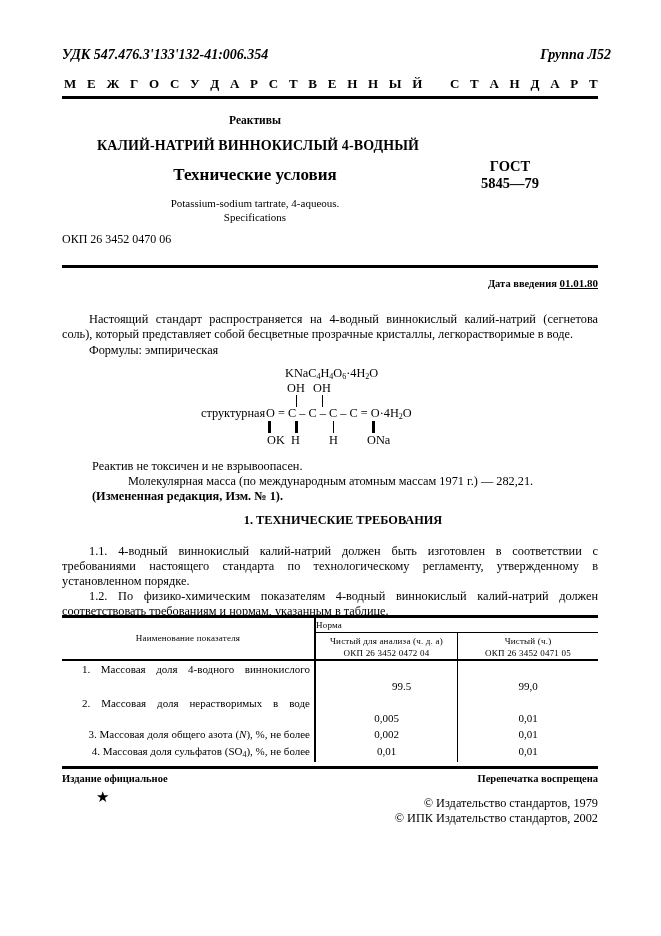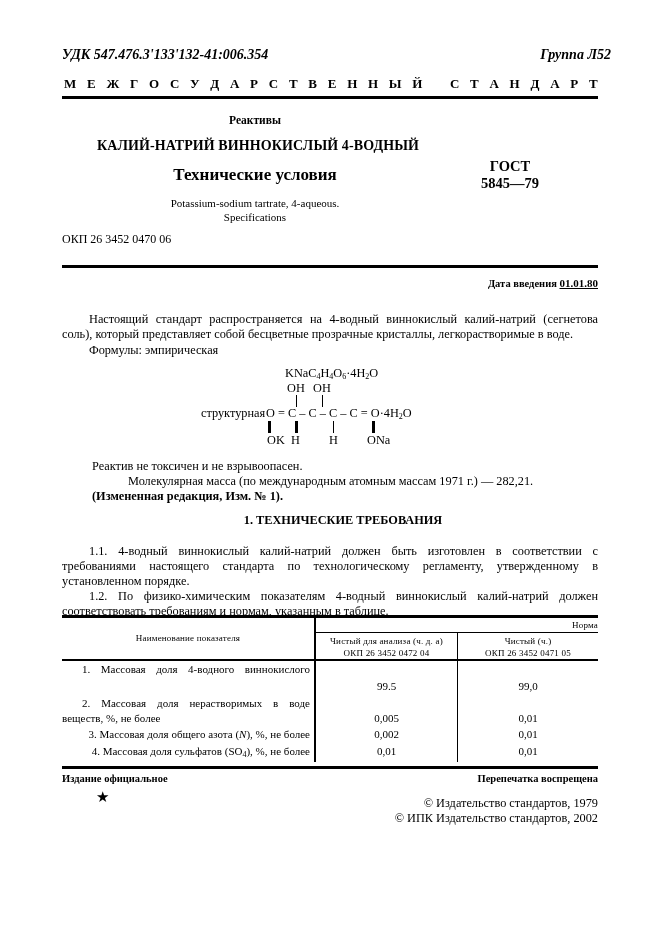--- a/index.html
+++ b/index.html
@@ -125,39 +125,38 @@
 
 <div>
   <div class="tbl-line" style="left:62px; width:536px; top:615px; height:3px;"></div>
   <div class="tbl-line" style="left:315px; width:283px; top:632px; height:1px;"></div>
   <div class="tbl-line" style="left:62px; width:536px; top:659px; height:2px;"></div>
   <div class="tbl-line" style="left:314px; width:2px; top:615px; height:147px;"></div>
   <div class="tbl-line" style="left:457px; width:1px; top:632px; height:130px;"></div>
   <div class="tbl-line" style="left:62px; width:536px; top:766px; height:3px;"></div>
 
   <div class="cell small" style="left:62px; width:252px; top:632px; text-align:center;">Наименование показателя</div>
-  <div class="cell small" style="left:316px; width:282px; top:619px; text-align:right;">Норма</div>
+  <div class="cell small" style="left:316px; width:282px; top:619px; text-align:left;">Норма</div>
   <div class="cell small" style="left:316px; width:141px; top:635px; text-align:center;">
     <div>Чистый для анализа (ч. д. а)</div>
     <div>ОКП 26 3452 0472 04</div>
   </div>
   <div class="cell small" style="left:458px; width:140px; top:635px; text-align:center;">
     <div>Чистый (ч.)</div>
     <div>ОКП 26 3452 0471 05</div>
   </div>
 
   <div class="cell" style="left:62px; width:248px; top:662px; font-size:11px; line-height:15px;">
     <div style="text-indent:20px; text-align:justify; text-align-last:justify;">1. Массовая доля 4-водного виннокислого</div>
   </div>
-  <div class="cell num" style="left:316px; width:141px; top:679px; font-size:11px;">99.5</div>
+  <div class="cell num" style="left:316px; width:141px; top:679px; font-size:11px;padding-left:15px;">99.5</div>
   <div class="cell num" style="left:458px; width:140px; top:679px; font-size:11px;">99,0</div>
 
   <div class="cell" style="left:62px; width:248px; top:696px; font-size:11px; line-height:15px;">
     <div style="text-indent:20px; text-align:justify; text-align-last:justify;">2. Массовая доля нерастворимых в воде</div>
-    <div>веществ, %, не более</div>
   </div>
   <div class="cell num" style="left:316px; width:141px; top:711px; font-size:11px;">0,005</div>
   <div class="cell num" style="left:458px; width:140px; top:711px; font-size:11px;">0,01</div>
 
   <div class="cell" style="left:62px; width:248px; top:727px; font-size:11px; text-align:right;"><span>3. Массовая доля общего азота (</span><i>N</i><span>), %, не более</span></div>
   <div class="cell num" style="left:316px; width:141px; top:727px; font-size:11px;">0,002</div>
   <div class="cell num" style="left:458px; width:140px; top:727px; font-size:11px;">0,01</div>
 
   <div class="cell" style="left:62px; width:248px; top:744px; font-size:11px; text-align:right;"><span>4. Массовая доля сульфатов (SO</span><sub>4</sub><span>), %, не более</span></div>
   <div class="cell num" style="left:316px; width:141px; top:744px; font-size:11px;">0,01</div>

